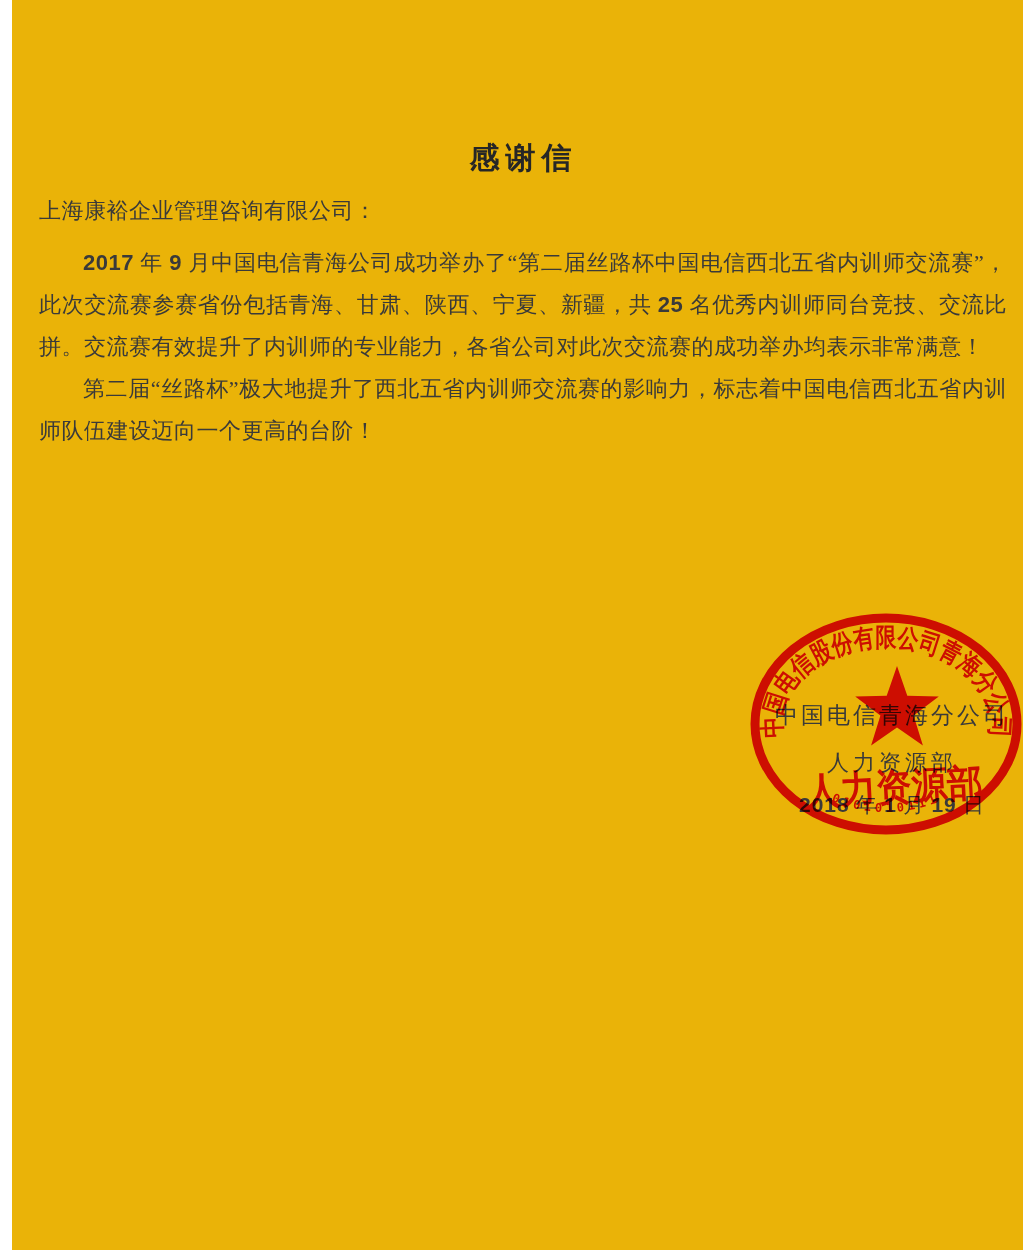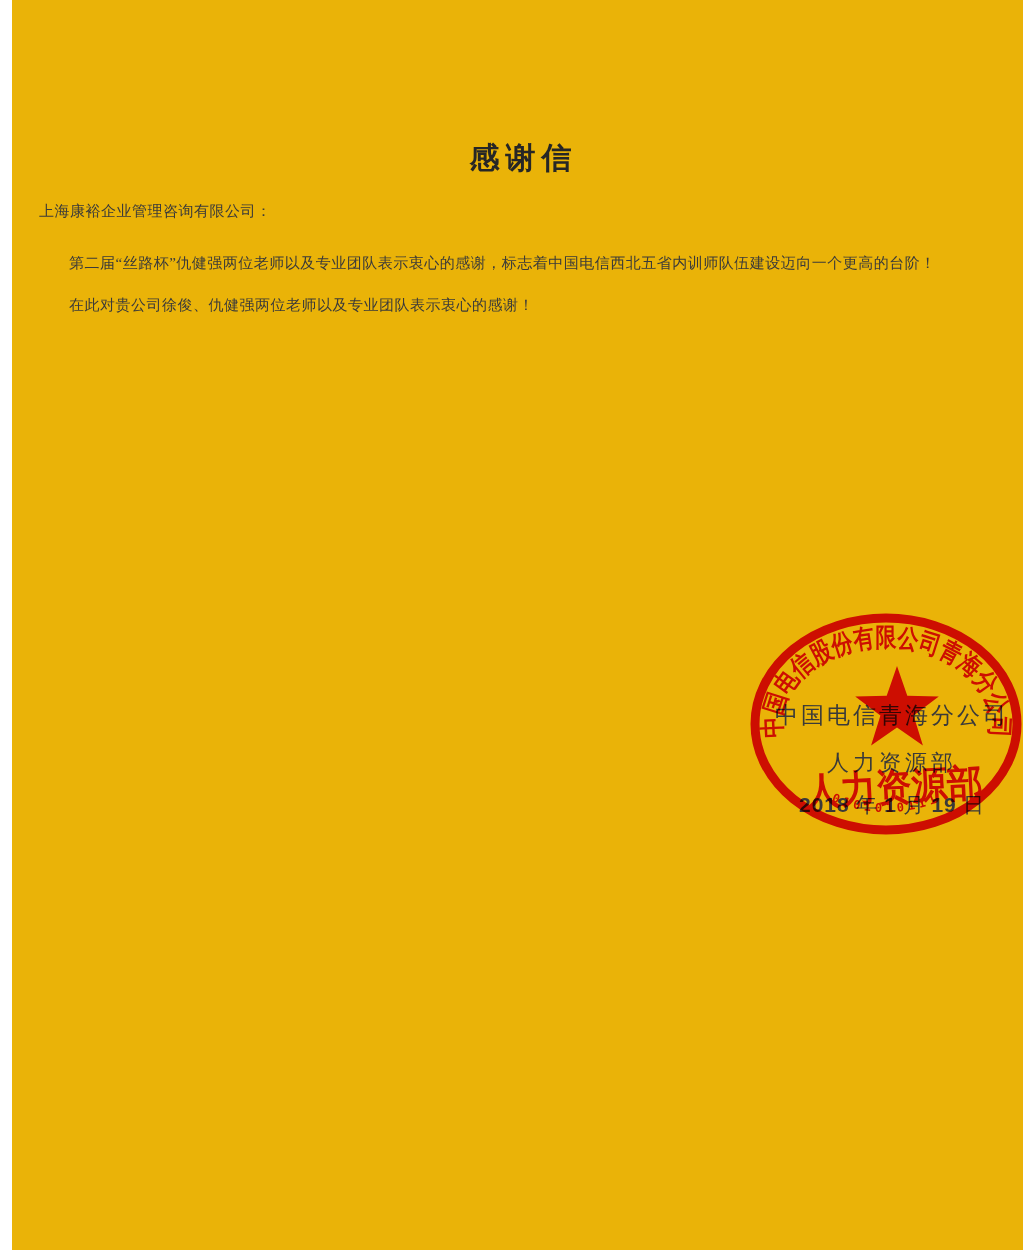--- a/index.html
+++ b/index.html
@@ -13,21 +13,21 @@
     margin-left:12px;
   }
   .title{
     position:absolute;top:138px;left:0;width:100%;
     text-align:center;
     font-size:30px;font-weight:700;letter-spacing:6px;
     color:#262626;
   }
   .body-block{
     position:absolute;left:27px;top:190px;width:968px;
-    font-size:15px;line-height:42px;
+    font-size:22px;line-height:42px;
     text-align:justify;
     letter-spacing:0.5px;
   }
   .salutation{margin:0 0 10px 0;}
   .body-block p{margin:0;text-indent:2em;}
   .closing-cizhi{margin:0;text-indent:2em;}
   .closing-jingli{margin:0;text-indent:0;}
   b{font-family:"Liberation Sans","DejaVu Sans",sans-serif;font-weight:700;}
   .sig-line{
     position:absolute;left:740px;width:280px;
@@ -57,22 +57,22 @@
 </style>
 </head>
 <body>
 
 <div class="page">
 
   <div class="title">感谢信</div>
 
   <div class="body-block">
     <div class="salutation">上海康裕企业管理咨询有限公司：</div>
-    <p>第二届“丝路杯”仇健强两位老师以及专业团队表示衷心的感谢，标志着中国电信西北五省内训师队伍建设迈向一个更高的台阶！</p>
-    <p>在此对贵公司徐俊、仇健强两位老师以及专业团队表示衷心的感谢！</p>
+    <p><b>2017</b> 年 <b>9</b> 月中国电信青海公司成功举办了“第二届丝路杯中国电信西北五省内训师交流赛”，此次交流赛参赛省份包括青海、甘肃、陕西、宁夏、新疆，共 <b>25</b> 名优秀内训师同台竞技、交流比拼。交流赛有效提升了内训师的专业能力，各省公司对此次交流赛的成功举办均表示非常满意！</p>
+    <p>第二届“丝路杯”极大地提升了西北五省内训师交流赛的影响力，标志着中国电信西北五省内训师队伍建设迈向一个更高的台阶！</p>
   </div>
 
   <div class="sig-line sig-org">中国电信青海分公司</div>
   <div class="sig-line sig-dept">人力资源部</div>
   <div class="sig-line sig-date"><b>2018</b> 年 <b>1</b> 月 <b>19</b> 日</div>
 
   <div class="stamp">
     <svg viewBox="0 0 282 232" xmlns="http://www.w3.org/2000/svg">
       <defs>
         <path id="ringPath" d="M 37.6 129.5 A 105 78 0 1 1 244.4 129.5" fill="none"></path>

